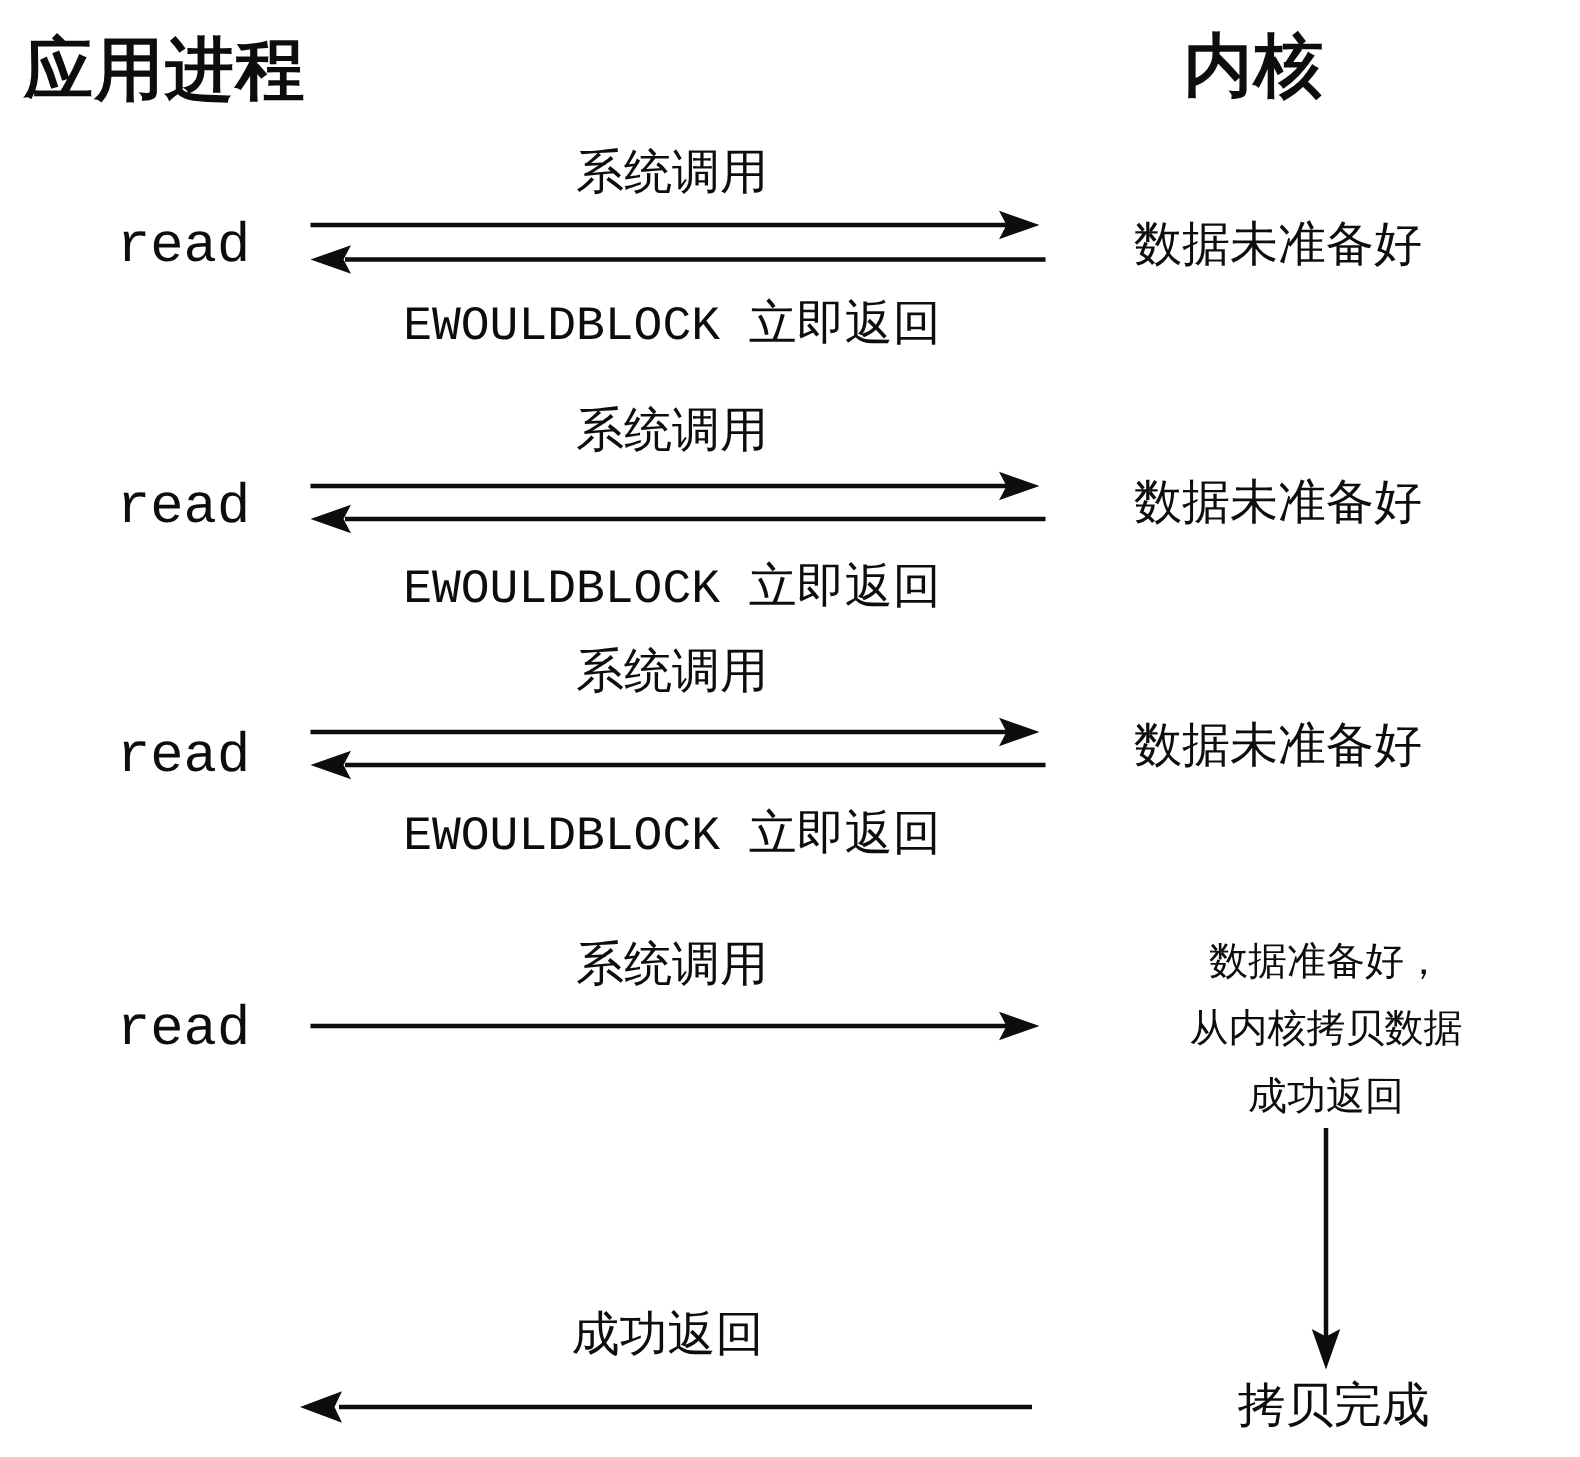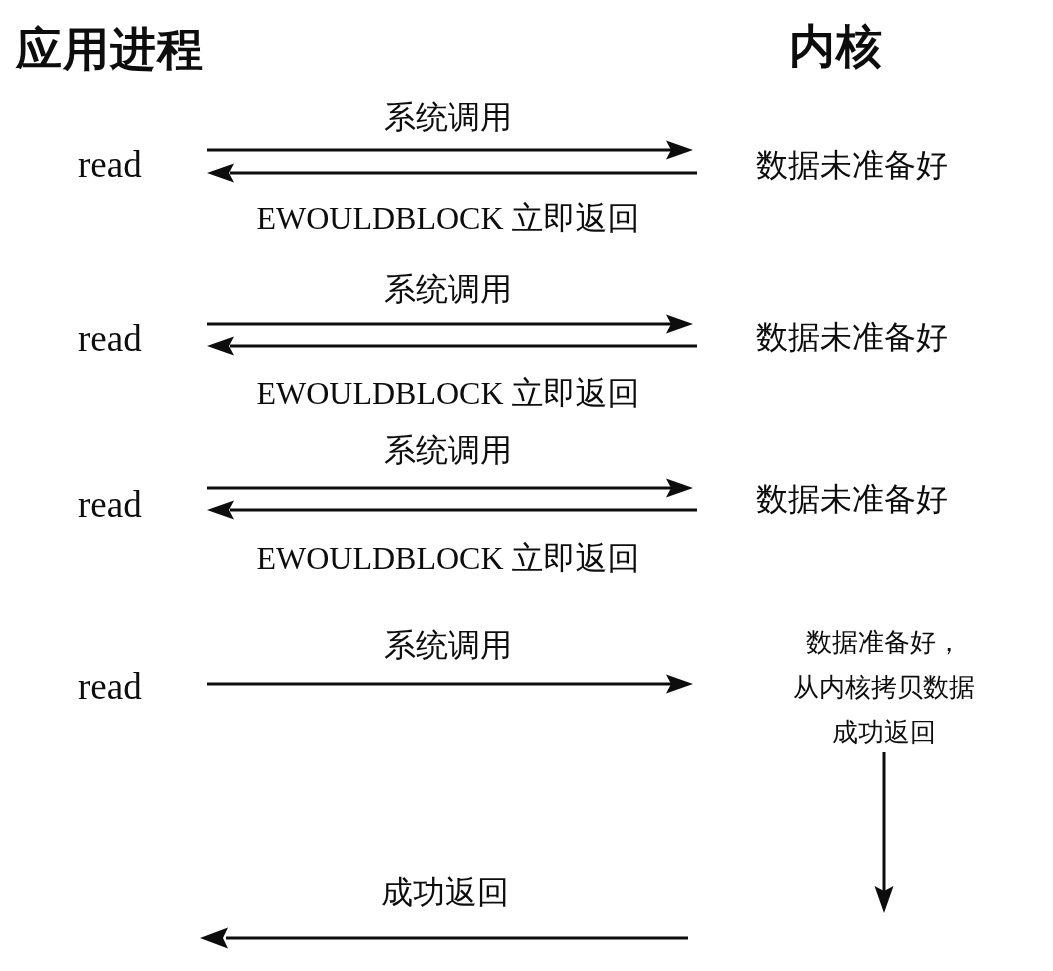--- a/index.html
+++ b/index.html
@@ -2,21 +2,21 @@
 <html><head>
 <meta charset="utf-8">
 <style>
   html, body { margin: 0; padding: 0; background: #ffffff; }
   .canvas {
     position: relative;
     width: 1040px;
     height: 971px;
     background: #ffffff;
     overflow: hidden;
-    font-family: Liberation Serif, serif;
+    font-family: Liberation Mono, monospace;
     color: #0d0d0d;
   }
   .t {
     position: absolute;
     white-space: nowrap;
     color: #0d0d0d;
     font-size: 32px;
     line-height: 42px;
   }
   .hdr {
@@ -107,15 +107,16 @@
 
   <div class="t ctr" style="left:448px; top:624px;">系统调用</div>
   <div class="t read" style="left:78px; top:666px;">read</div>
 
   <div class="kblock" style="left:884px; top:620px;">
     <div>数据准备好，</div>
     <div>从内核拷贝数据</div>
     <div>成功返回</div>
   </div>
 
+  <div class="t ctr" style="left:889px; top:918px;">拷贝完成</div>
   <div class="t ctr" style="left:445px; top:871px;text-align:center;">成功返回</div>
 
 </div>
 
 </body></html>

